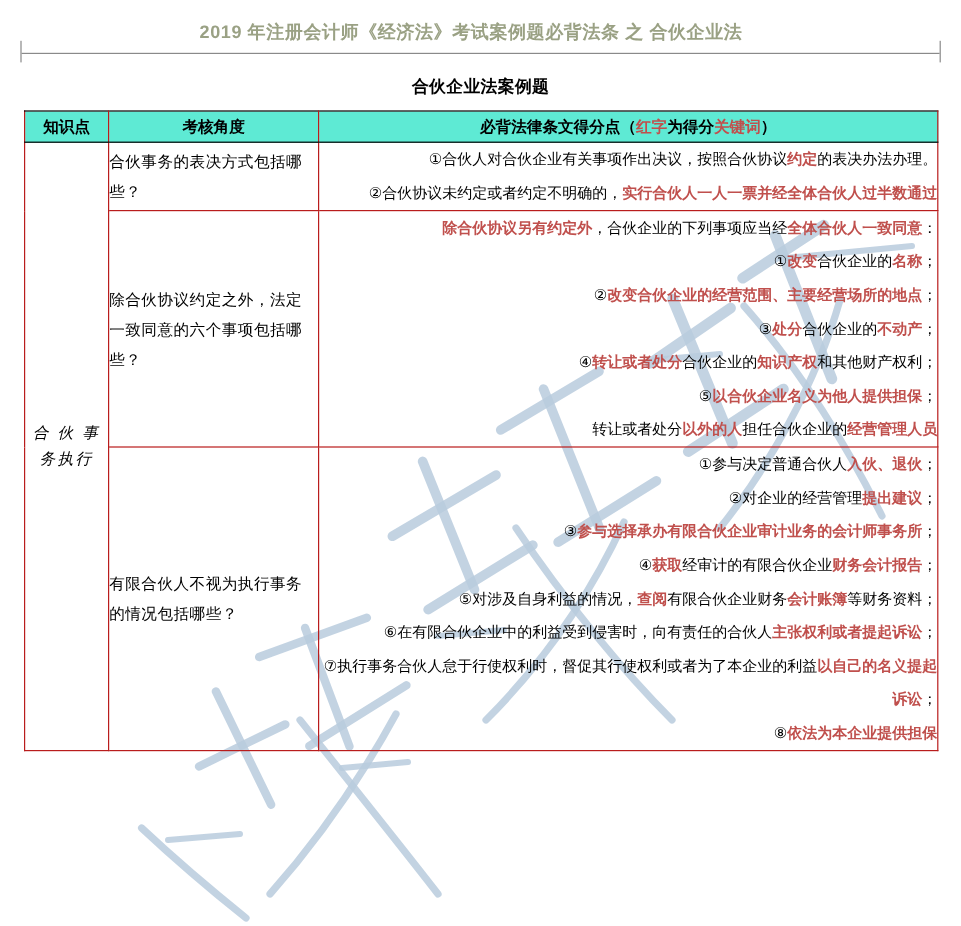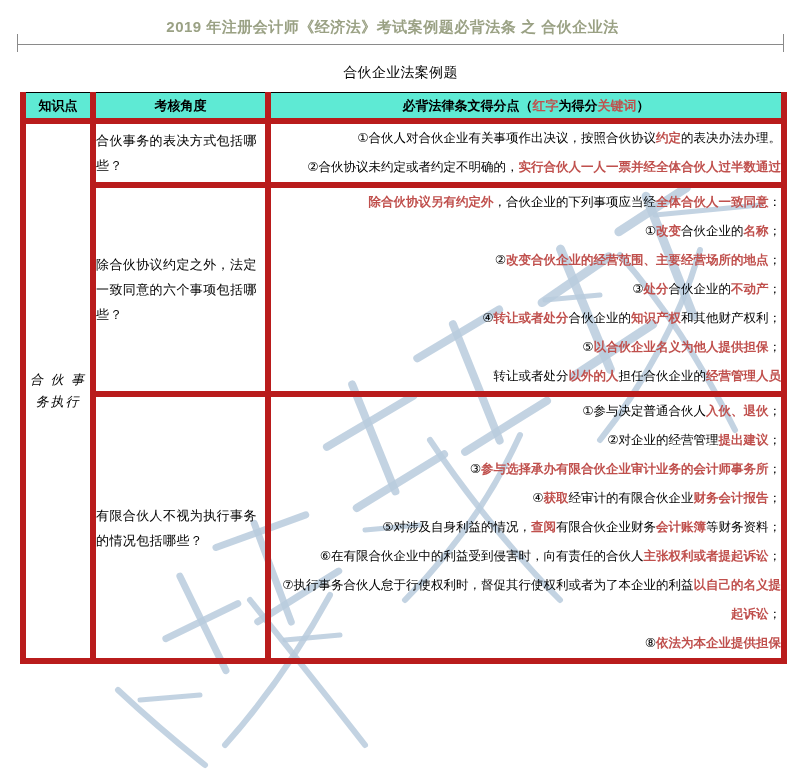--- a/index.html
+++ b/index.html
@@ -56,40 +56,40 @@
     height: 18px;
     border-left: 1.2px solid #8a8a8a;
   }
   .page-header .corner.left  { left: -1px; }
   .page-header .corner.right { right: -1px; border-left: none; border-right: 1.2px solid #8a8a8a; }
 
   
   .doc-title {
     text-align: center;
     font-size: 14px;
-    font-weight: normal;
+    font-weight: bold;
     color: #000;
     margin: 16px 0 10px 0;
     letter-spacing: 0.3px;
   }
 
   
   .tbl-wrap {
     margin: 0 20px;
     position: relative;
     z-index: 10;
   }
   table.law {
     width: 761px;
     border-collapse: collapse;
     table-layout: fixed;
     background: transparent;
   }
   table.law th, table.law td {
-    border: 6px solid #b91c1c;
+    border: 1px solid #b91c1c;
     vertical-align: middle;
     padding: 0;
   }
   table.law thead th {
     background: #5eead4;
     font-size: 13px;
     font-weight: bold;
     height: 25px;
     text-align: center;
     border-top: 1.6px solid #000;
@@ -119,21 +119,20 @@
     line-height: 28px;
     padding: 7px 9px 7px 10px;
     text-align: left;
     vertical-align: top;
   }
   td.points p { margin: 0; text-align: right; }
 
   .red {
     color: #c0504d;
     font-weight: bold;
-    font-family: Liberation Mono, monospace;
   }
   th .red { color: #c0504d; font-weight: bold; }
 </style>
 </head>
 <body>
 
 <svg id="watermark" viewBox="0 0 801 772" xmlns="http://www.w3.org/2000/svg" aria-hidden="true">
   <g fill="none" stroke="#b9cbdd" stroke-opacity="0.85" stroke-linecap="round" stroke-linejoin="round">
 
     <g stroke-width="7" transform="rotate(-26 400 480)">

